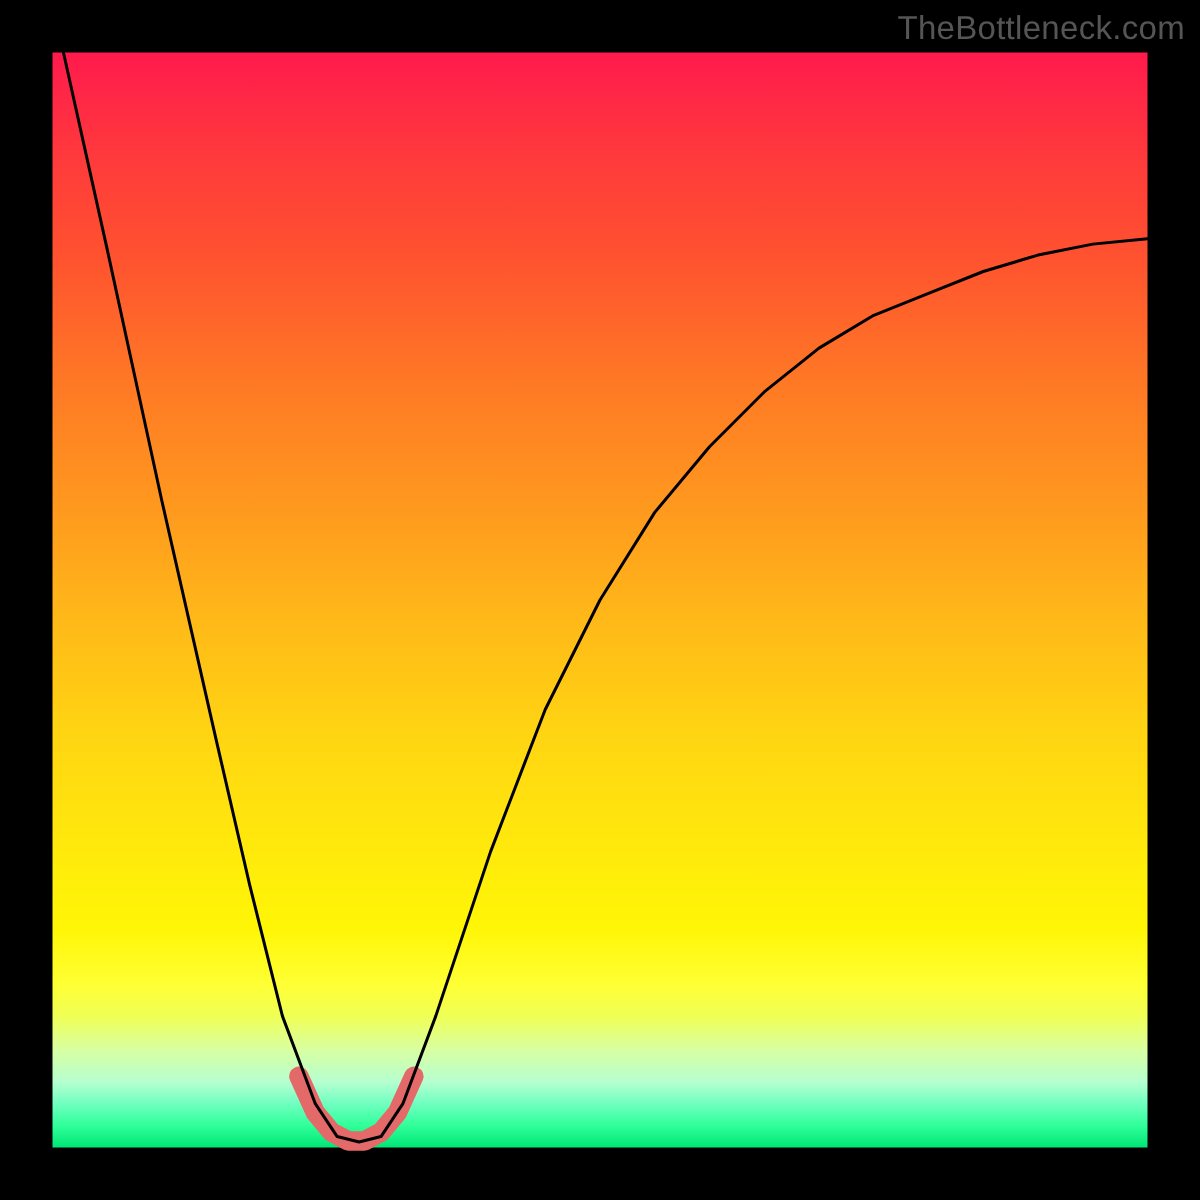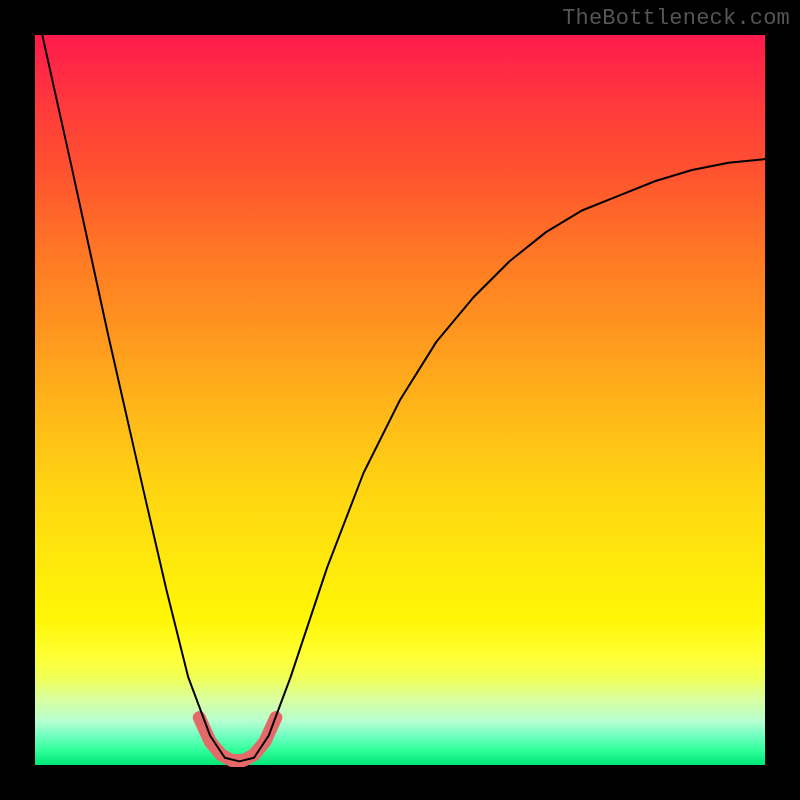--- a/index.html
+++ b/index.html
@@ -9,21 +9,20 @@
     height: 800px;
     background: #000;
     font-family: Arial, Helvetica, sans-serif;
     overflow: hidden;
   }
   .frame {
     position: relative;
     width: 800px;
     height: 800px;
     background: #000;
-    font-family: Liberation Mono, monospace;
   }
   .plot-area {
     position: absolute;
     left: 35px;
     top: 35px;
     width: 730px;
     height: 730px;
     background: linear-gradient(to bottom,
       #ff1a4d 0%,
       #ff3b3b 10%,

